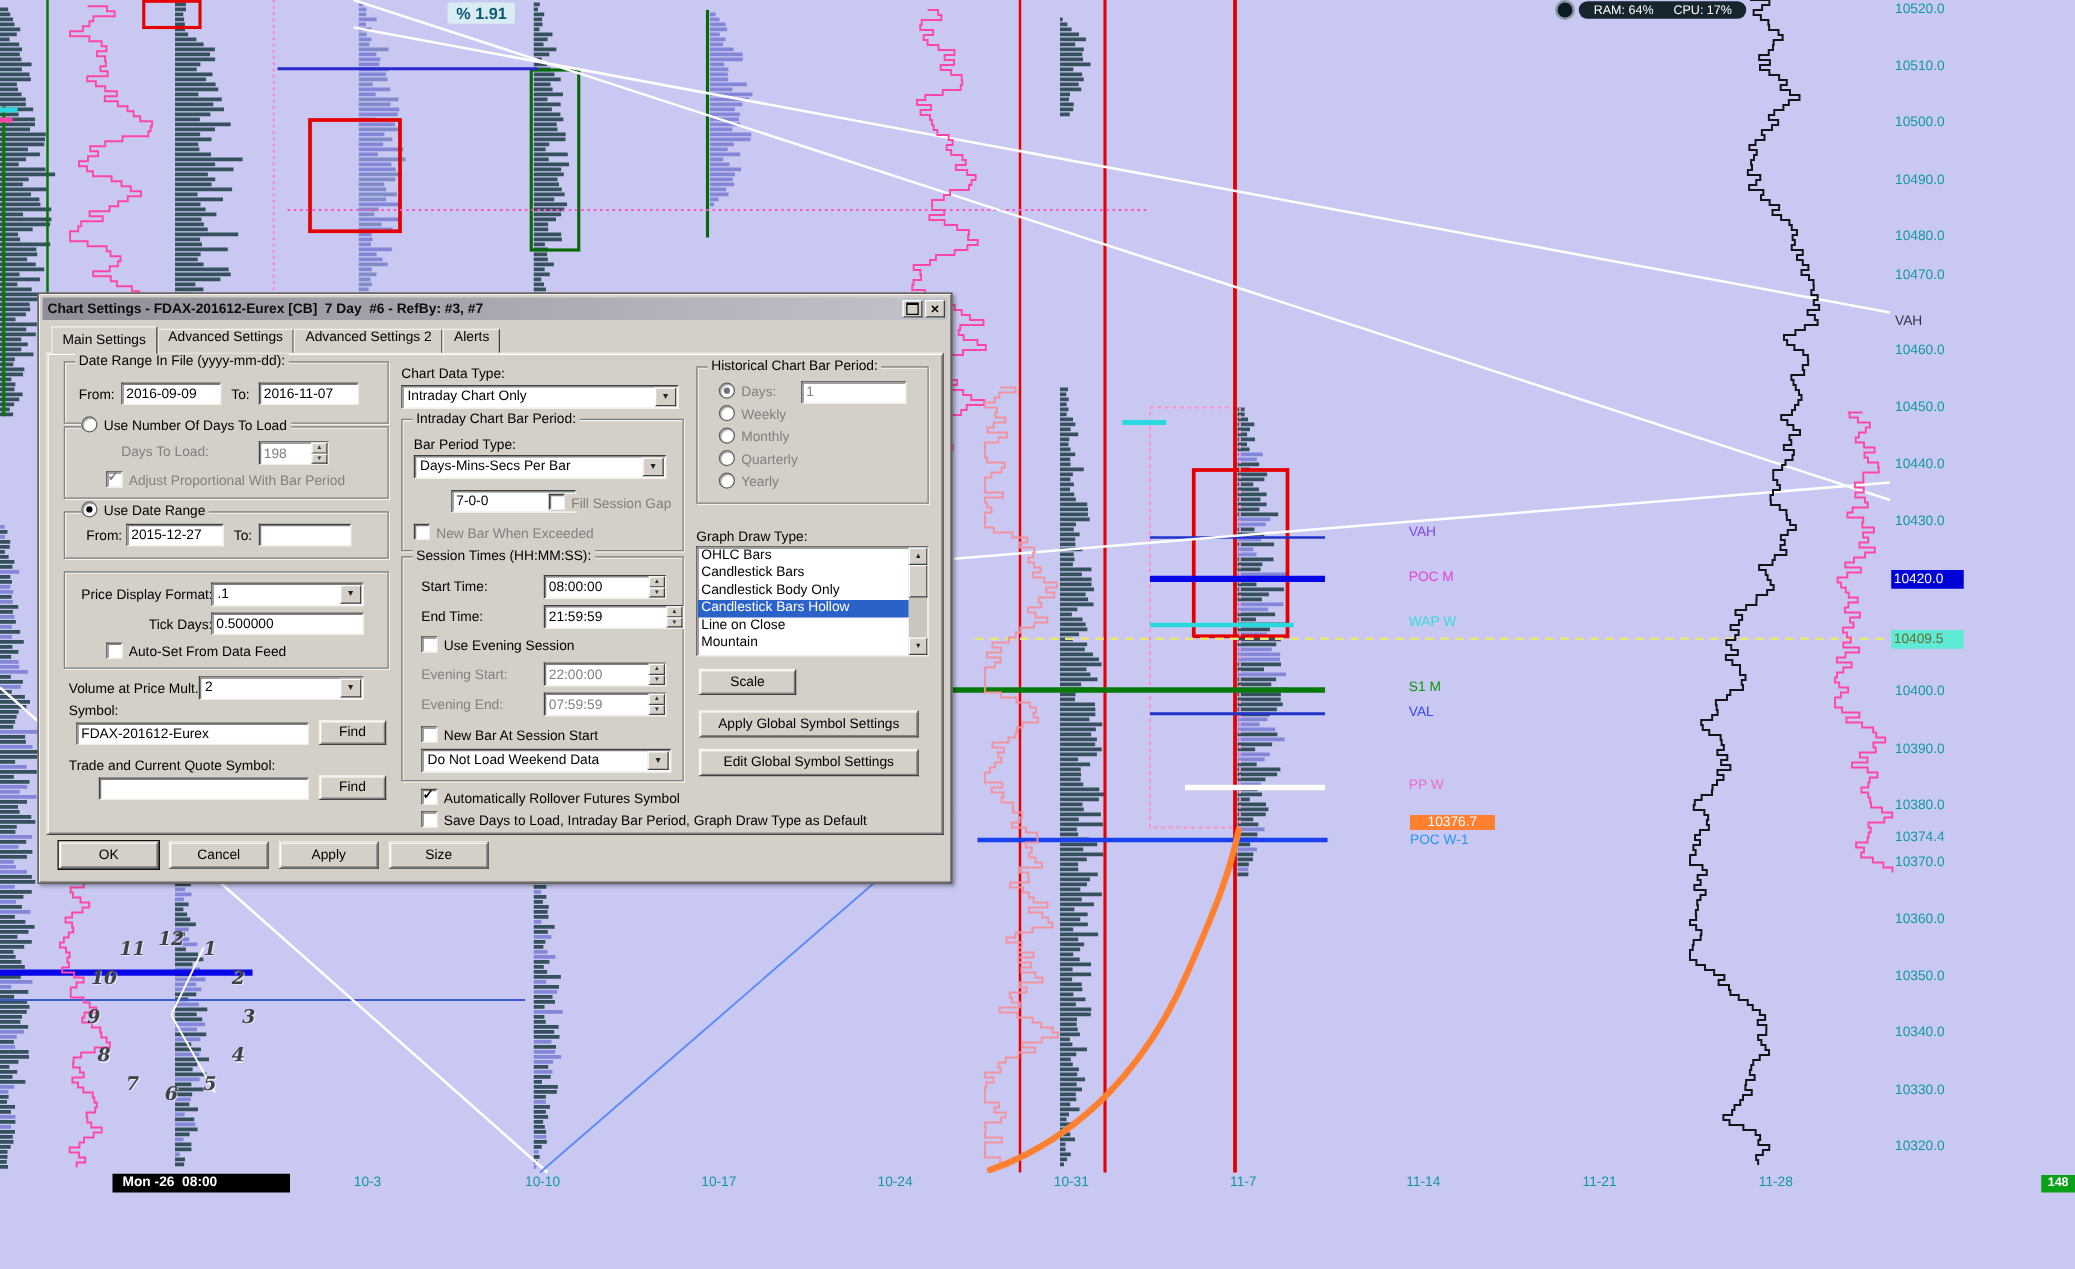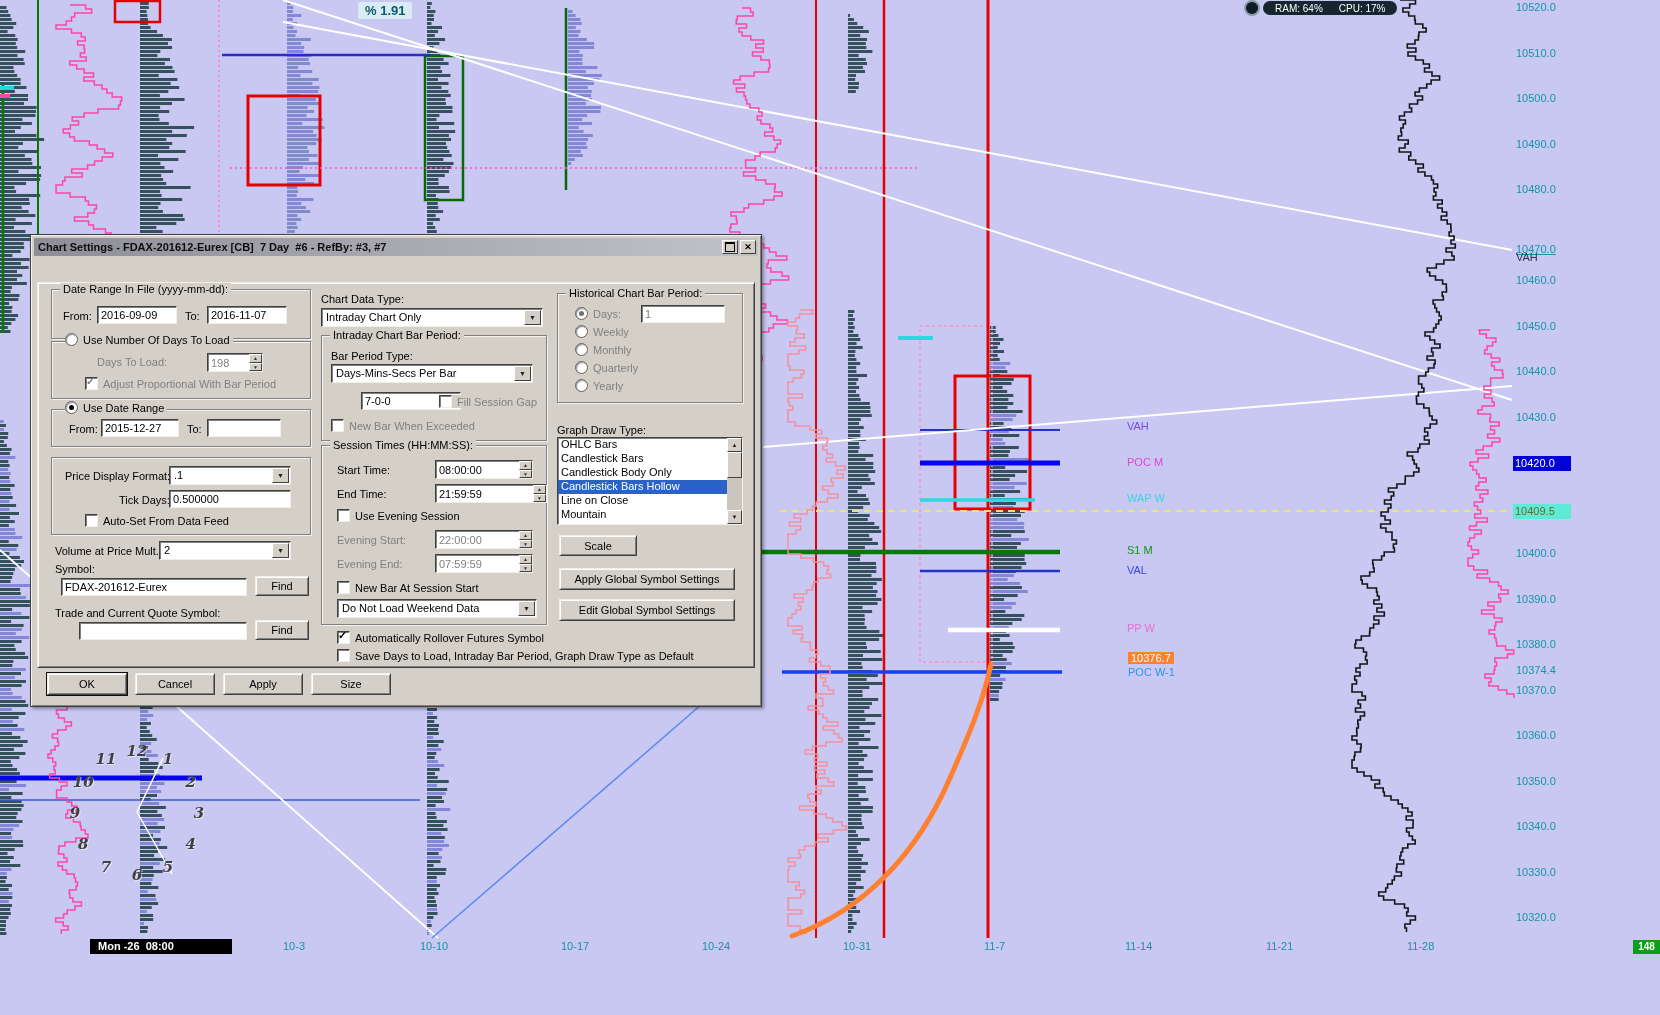--- a/index.html
+++ b/index.html
@@ -1018,21 +1018,21 @@
       <span>CPU: 17%</span>
     </div>
   </div>
 
   <div id="price-axis">
       <div class="pa " style="top: 1px;">10520.0</div>
       <div class="pa " style="top: 47px;">10510.0</div>
       <div class="pa " style="top: 92px;">10500.0</div>
       <div class="pa " style="top: 138px;">10490.0</div>
       <div class="pa " style="top: 183px;">10480.0</div>
-      <div class="pa " style="top: 243px; text-decoration: underline;">10470.0</div>
+      <div class="pa " style="top: 214px;">10470.0</div>
       <div class="pa dark" style="top: 251px;">VAH</div>
       <div class="pa " style="top: 274px;">10460.0</div>
       <div class="pa " style="top: 320px;">10450.0</div>
       <div class="pa " style="top: 365px;">10440.0</div>
       <div class="pa " style="top: 411px;">10430.0</div>
       <div class="pa sel-blue" style="top: 456px;">10420.0</div>
       <div class="pa sel-yellow" style="top: 504px;">10409.5</div>
       <div class="pa " style="top: 547px;">10400.0</div>
       <div class="pa " style="top: 593px;">10390.0</div>
       <div class="pa " style="top: 638px;">10380.0</div>
@@ -1044,21 +1044,21 @@
       <div class="pa " style="top: 866px;">10330.0</div>
       <div class="pa " style="top: 911px;">10320.0</div>
     </div>
   <div id="annotations">
       <div class="anno" style="left: 1127px; top: 420px; color: rgb(122, 72, 224);">VAH</div>
       <div class="anno" style="left: 1127px; top: 456px; color: rgb(229, 68, 210);">POC M</div>
       <div class="anno" style="left: 1127px; top: 492px; color: rgb(56, 216, 224);">WAP W</div>
       <div class="anno" style="left: 1127px; top: 544px; color: rgb(10, 154, 10);">S1 M</div>
       <div class="anno" style="left: 1127px; top: 564px; color: rgb(58, 70, 232);">VAL</div>
       <div class="anno" style="left: 1127px; top: 622px; color: rgb(238, 106, 210);">PP W</div>
-      <div class="anno" style="left: 1128px; top: 652px; color: rgb(255, 255, 255); background: rgb(255, 128, 48); padding: 0px 3px;">10376.7</div>
+      <div class="anno" style="left: 1128px; top: 652px; color: rgb(255, 255, 255); background: rgb(255, 128, 48); padding: 0px 14px;">10376.7</div>
       <div class="anno" style="left: 1128px; top: 666px; color: rgb(42, 150, 240);">POC W-1</div>
     </div>
   <div id="clock-numbers">
       <div class="clk" style="left: 168px; top: 759.306px;">1</div>
       <div class="clk" style="left: 190.694px; top: 782px;">2</div>
       <div class="clk" style="left: 199px; top: 813px;">3</div>
       <div class="clk" style="left: 190.694px; top: 844px;">4</div>
       <div class="clk" style="left: 168px; top: 866.694px;">5</div>
       <div class="clk" style="left: 137px; top: 875px;">6</div>
       <div class="clk" style="left: 106px; top: 866.694px;">7</div>
@@ -1090,20 +1090,26 @@
     <div class="dlg-title">
       <span class="ttext">Chart Settings - FDAX-201612-Eurex [CB]  7 Day  #6 - RefBy: #3, #7</span>
       <button class="tbtn">
           <span class="winglyph"></span>
         </button>
       <button class="tbtn">
           <span>✕</span>
         </button>
     </div>
 
+    <div id="tabs">
+        <div class="tab active">Main Settings</div>
+        <div class="tab">Advanced Settings</div>
+        <div class="tab">Advanced Settings 2</div>
+        <div class="tab">Alerts</div>
+      </div>
     <div class="panel"></div>
 
     <div class="grp" style="left:20px;top:54px;width:258px;height:48px">
       <span class="leg">Date Range In File (yyyy-mm-dd):</span>
     </div>
     <span class="lbl" style="left:32px;top:75px">From:</span>
     <input class="inp" style="left: 66px; top: 71px; width: 80px;" value="2016-09-09">
     <span class="lbl" style="left:154px;top:75px">To:</span>
     <input class="inp" style="left: 176px; top: 71px; width: 80px;" value="2016-11-07">
 

